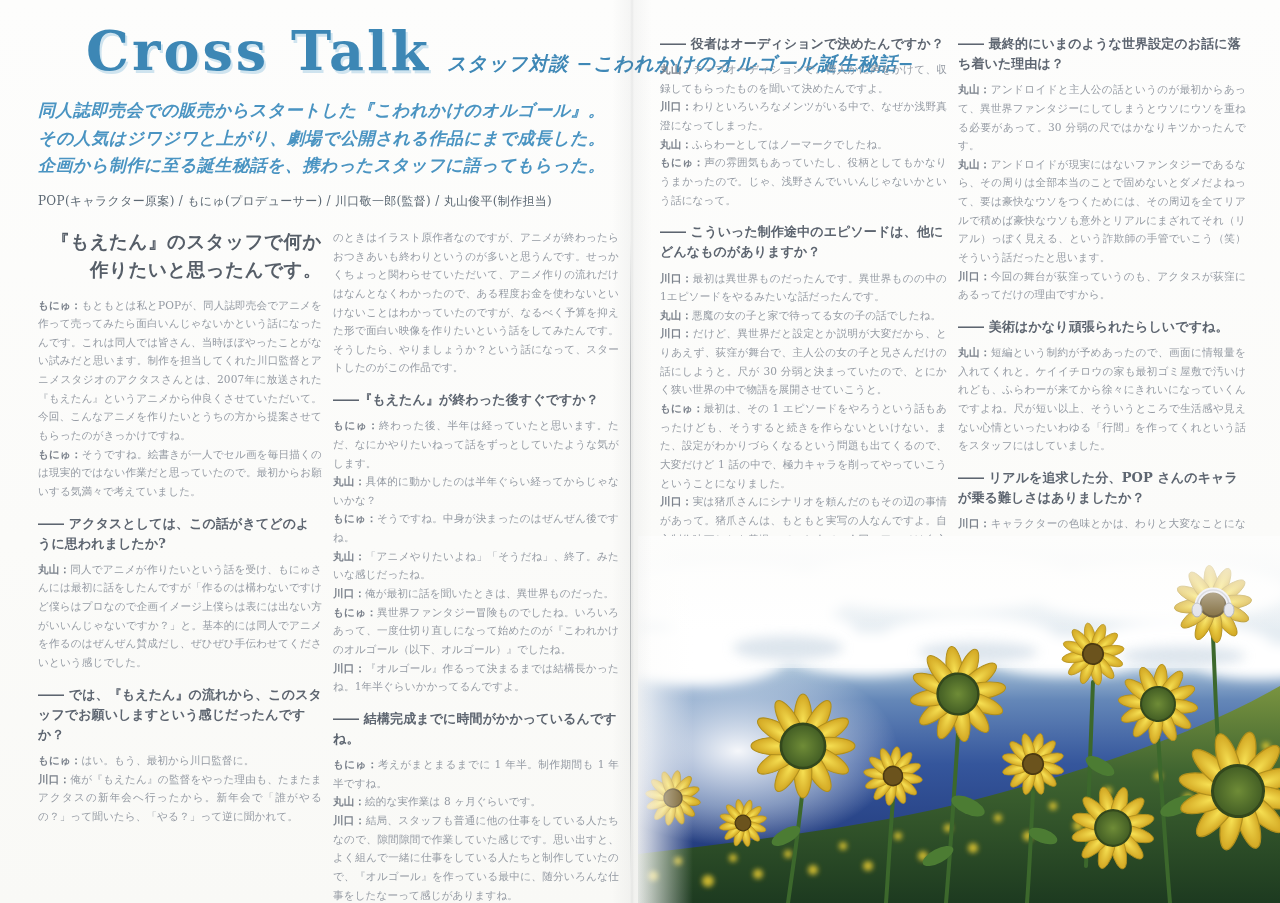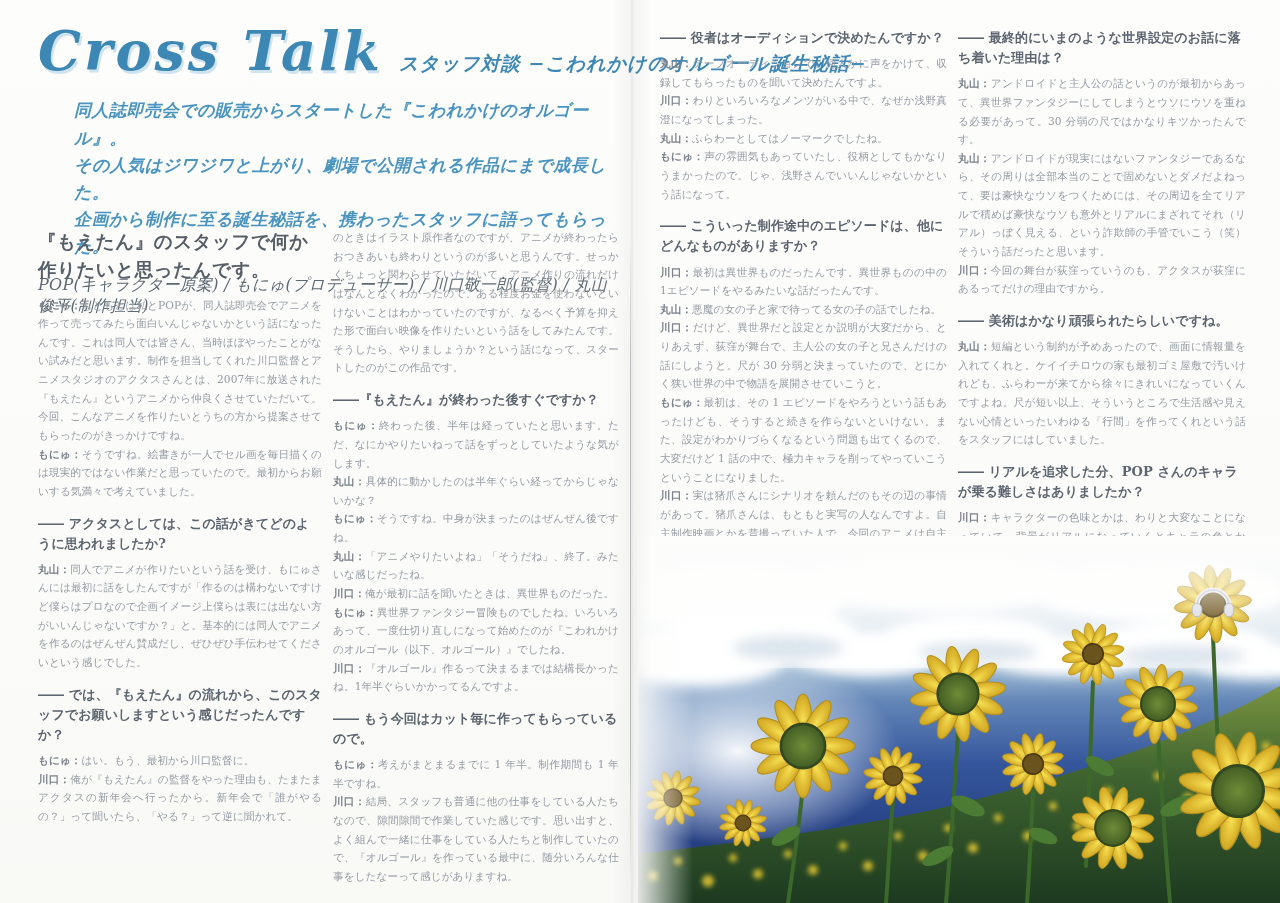--- a/index.html
+++ b/index.html
@@ -19,51 +19,50 @@
   }
   .gutter-line{
     position:absolute;left:630px;top:240px;width:1px;height:640px;
     background:linear-gradient(180deg,rgba(120,126,132,0) 0%,rgba(120,126,132,0.45) 20%,rgba(120,126,132,0.45) 80%,rgba(120,126,132,0) 100%);
   }
 
   
   .header{position:absolute;left:38px;top:22px;width:575px;}
   .title-row{display:flex;align-items:baseline;white-space:nowrap;}
   .crosstalk-title{
-    font-style:italic;
     font-size:54px;
     font-weight:bold;
     color:#3d87b5;
     letter-spacing:3px;
     text-shadow:2px 3px 0 rgba(150,198,224,0.45);
     line-height:1.1;
+    margin-left:48px;
   }
   .crosstalk-subtitle{
     font-style:italic;
     font-weight:bold;
     font-size:19px;
     color:#3f88b6;
     margin-left:16px;
     letter-spacing:1px;
   }
-  .intro{margin-top:16px;margin-left:36px;}
+  .intro{margin-top:16px;}
   .intro-line{
     font-style:italic;
     font-weight:bold;
     font-size:17px;
     line-height:1.6;
     color:#4a94c2;
     letter-spacing:0.5px;
   }
   .credits{
     margin-top:14px;
-    font-size:16px;
+    font-size:12px;
     color:#5d6974;
     letter-spacing:0.3px;
-    font-style:italic;
   }
 
   
   .col{
     position:absolute;
     text-align:justify;
     color:#949aa3;
     font-size:10.6px;
     line-height:1.76;
     letter-spacing:0.1px;
@@ -72,31 +71,31 @@
   #col1{left:333px;top:228px; width:286px;}
   #col2{left:660px;top:26px;  width:287px;}
   #col3{left:958px;top:26px;  width:288px;}
   .headline{
     font-size:18.5px;
     font-weight:bold;
     color:#565e68;
     line-height:1.5;
     letter-spacing:0.5px;
     margin:0 0 12px 0;
-    text-align:left;
+    text-align:right;
   }
   .question{
     font-size:13px;
     font-weight:bold;
     color:#5d6570;
     line-height:1.55;
     margin:13px 0 6px 0;
     text-align:left;
   }
-  .col > .question:first-child{margin-top:2px;}
+  .col > .question:first-child{margin-top:8px;}
   .para{margin:0;}
   .speaker{font-weight:bold;color:#7b828c;}
 
   
   .artwork{
     position:absolute;left:638px;top:536px;width:642px;height:367px;
     pointer-events:none;
   }
   .artwork svg{display:block;width:100%;height:100%;}
 </style>
@@ -131,22 +130,23 @@
   <div class="col" id="col1">
       <p class="para"><span>のときはイラスト原作者なのですが、アニメが終わったらおつきあいも終わりというのが多いと思うんです。せっかくちょっと関わらせていただいて、アニメ作りの流れだけはなんとなくわかったので、ある程度お金を使わないといけないことはわかっていたのですが、なるべく予算を抑えた形で面白い映像を作りたいという話をしてみたんです。そうしたら、やりましょうか？という話になって、スタートしたのがこの作品です。</span></p>
       <p class="question">――『もえたん』が終わった後すぐですか？</p>
       <p class="para"><span class="speaker">もにゅ：</span><span>終わった後、半年は経っていたと思います。ただ、なにかやりたいねって話をずっとしていたような気がします。</span></p>
       <p class="para"><span class="speaker">丸山：</span><span>具体的に動かしたのは半年ぐらい経ってからじゃないかな？</span></p>
       <p class="para"><span class="speaker">もにゅ：</span><span>そうですね。中身が決まったのはぜんぜん後ですね。</span></p>
       <p class="para"><span class="speaker">丸山：</span><span>「アニメやりたいよね」「そうだね」、終了。みたいな感じだったね。</span></p>
       <p class="para"><span class="speaker">川口：</span><span>俺が最初に話を聞いたときは、異世界ものだった。</span></p>
       <p class="para"><span class="speaker">もにゅ：</span><span>異世界ファンタジー冒険ものでしたね。いろいろあって、一度仕切り直しになって始めたのが『こわれかけのオルゴール（以下、オルゴール）』でしたね。</span></p>
       <p class="para"><span class="speaker">川口：</span><span>『オルゴール』作るって決まるまでは結構長かったね。1年半ぐらいかかってるんですよ。</span></p>
-      <p class="question">―― もう今回はカット毎に作ってもらっているので。</p>
+      <p class="question">―― 結構完成までに時間がかかっているんですね。</p>
       <p class="para"><span class="speaker">もにゅ：</span><span>考えがまとまるまでに 1 年半。制作期間も 1 年半ですね。</span></p>
+      <p class="para"><span class="speaker">丸山：</span><span>絵的な実作業は 8 ヶ月ぐらいです。</span></p>
       <p class="para"><span class="speaker">川口：</span><span>結局、スタッフも普通に他の仕事をしている人たちなので、隙間隙間で作業していた感じです。思い出すと、よく組んで一緒に仕事をしている人たちと制作していたので、『オルゴール』を作っている最中に、随分いろんな仕事をしたなーって感じがありますね。</span></p>
     </div>
   <div class="col" id="col2">
       <p class="question">―― 役者はオーディションで決めたんですか？</p>
       <p class="para"><span class="speaker">丸山：</span><span>テープオーディションで。何人かに声をかけて、収録してもらったものを聞いて決めたんですよ。</span></p>
       <p class="para"><span class="speaker">川口：</span><span>わりといろいろなメンツがいる中で、なぜか浅野真澄になってしまった。</span></p>
       <p class="para"><span class="speaker">丸山：</span><span>ふらわーとしてはノーマークでしたね。</span></p>
       <p class="para"><span class="speaker">もにゅ：</span><span>声の雰囲気もあっていたし、役柄としてもかなりうまかったので。じゃ、浅野さんでいいんじゃないかという話になって。</span></p>
       <p class="question">―― こういった制作途中のエピソードは、他にどんなものがありますか？</p>
       <p class="para"><span class="speaker">川口：</span><span>最初は異世界ものだったんです。異世界ものの中の1エピソードをやるみたいな話だったんです。</span></p>

